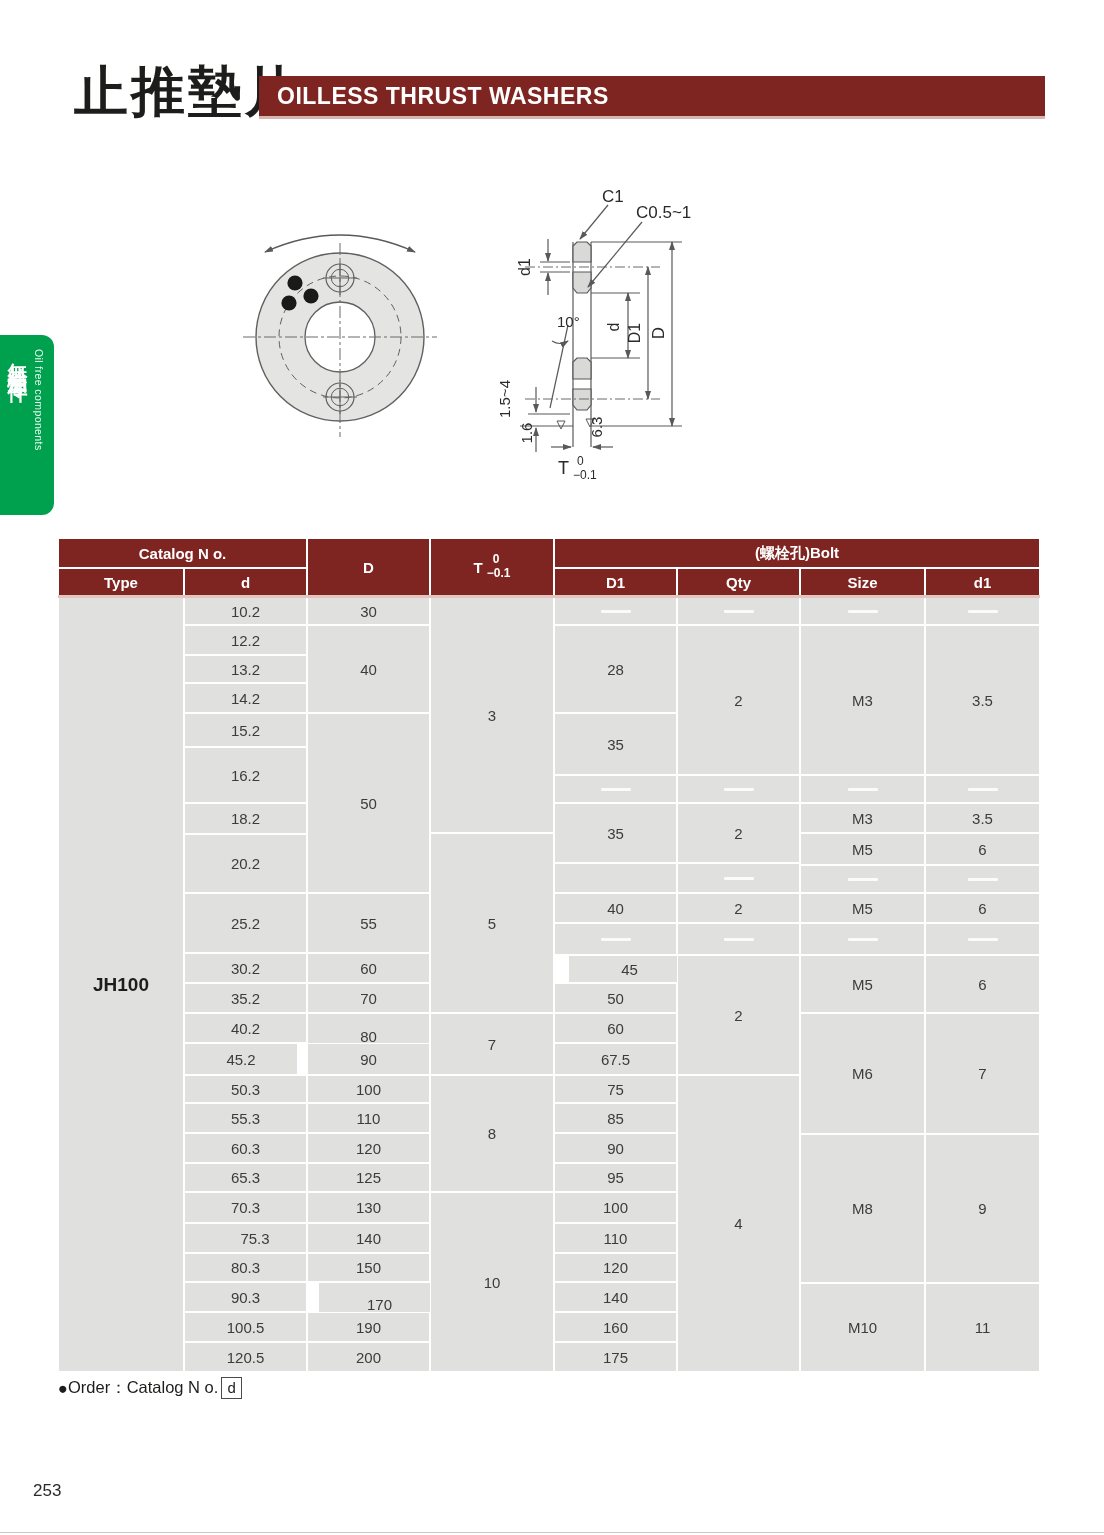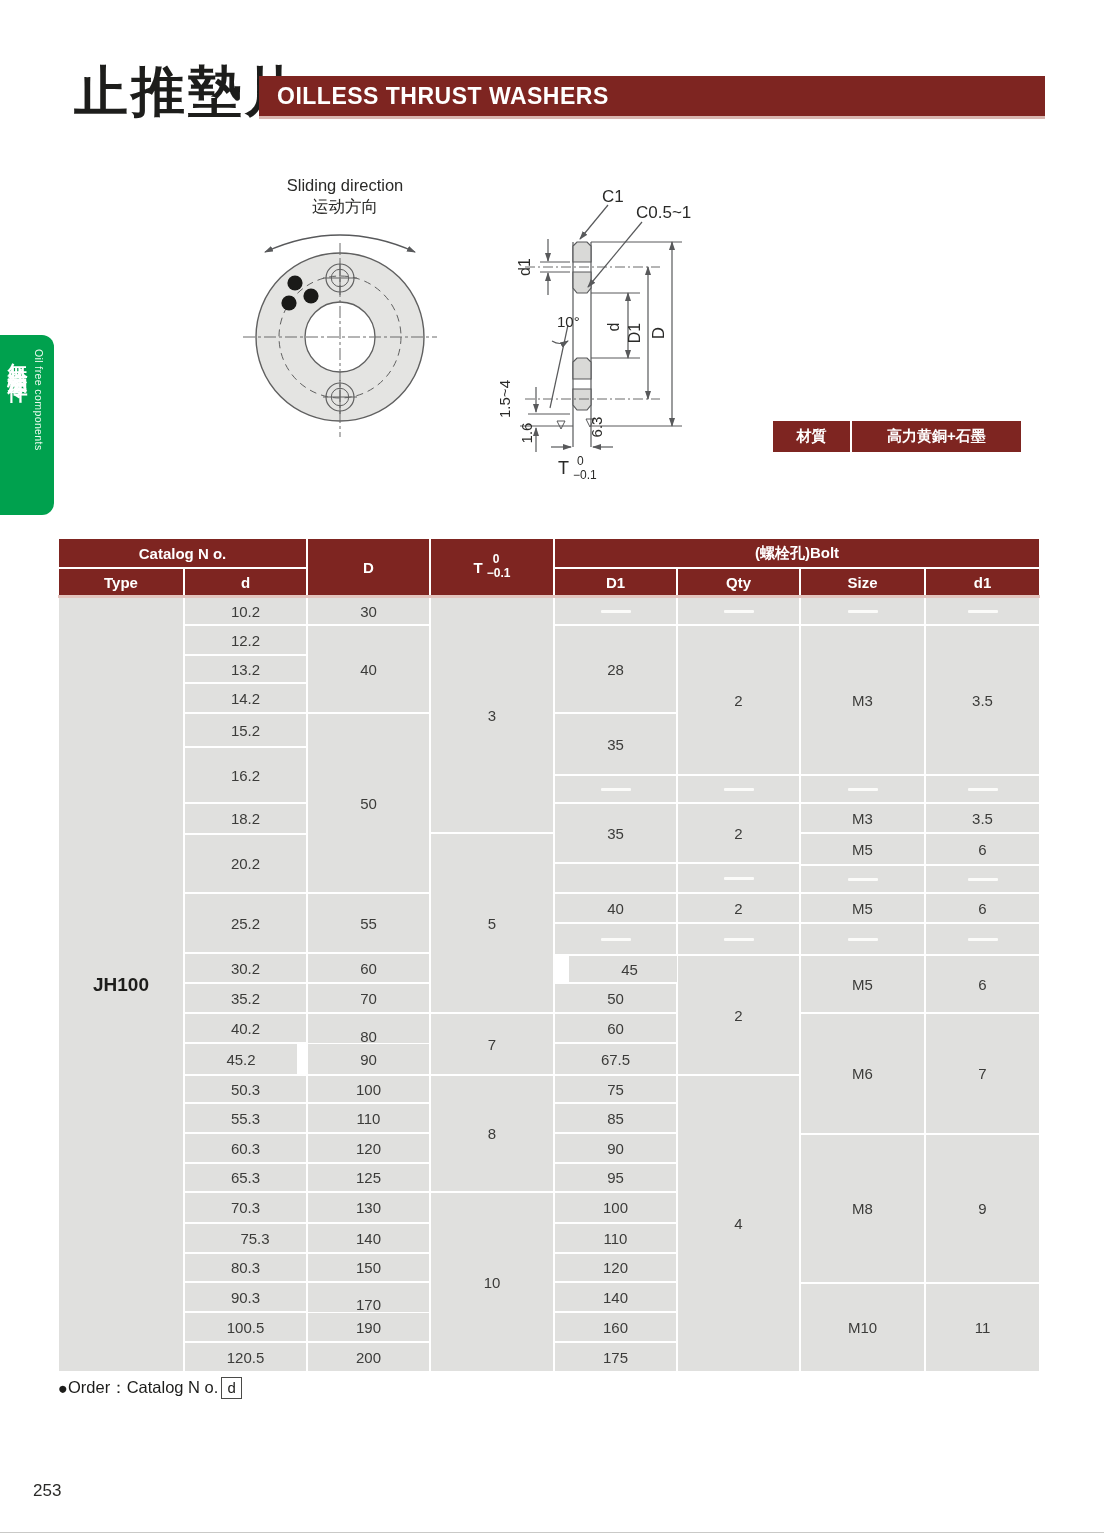--- a/index.html
+++ b/index.html
@@ -59,24 +59,20 @@
   .bottom-rule{position:absolute;left:0;bottom:2px;width:100%;height:1px;background:#c9c9c7}
 </style>
 </head>
 <body>
 
 <div class="page">
 
   <div class="title">止推墊片</div>
   <div class="banner">OILLESS THRUST WASHERS</div>
 
-  <div class="sliding">
-    <div>Sliding direction</div>
-    <div>运动方向</div>
-  </div>
 
   <svg class="svgbox" style="left:235px;top:225px" width="210" height="220" viewBox="0 0 210 220">
     <defs>
       <marker id="a1" markerWidth="12" markerHeight="10" refX="8" refY="3" orient="auto-start-reverse" markerUnits="userSpaceOnUse">
         <path d="M0,0L9,3L0,6Z" fill="#58595b"></path>
       </marker>
     </defs>
     <path d="M 30 27 Q 105 -7 180 27" fill="none" stroke="#58595b" stroke-width="1.3" marker-start="url(#a1)" marker-end="url(#a1)"></path>
     <circle cx="105" cy="112" r="84" fill="#e4e4e2" stroke="#606060" stroke-width="1.4"></circle>
     <circle cx="105" cy="112" r="61" fill="none" stroke="#606060" stroke-width="1" stroke-dasharray="7 5"></circle>
@@ -168,24 +164,20 @@
     <text x="184" y="158" font-size="17" text-anchor="middle" transform="rotate(-90,184,158)">D</text>
     <text x="30" y="224" font-size="15" text-anchor="middle" transform="rotate(-90,30,224)">1.5~4</text>
     <text x="52" y="258" font-size="15" text-anchor="middle" transform="rotate(-90,52,258)">1.6</text>
     <text x="122" y="252" font-size="15" text-anchor="middle" transform="rotate(-90,122,252)">6.3</text>
     <text x="78" y="299" font-size="18">T</text>
     <text x="97" y="290" font-size="12">0</text>
     <text x="93" y="304" font-size="12">−0.1</text>
   </svg>
 
   <div class="mat">
-    <div class="r">
-      <div class="hc c1">材質</div>
-      <div class="hc c2">高力黄銅+石墨</div>
-    </div>
   </div>
 
   <div class="side-tab">
     <div class="tab-cjk">無給油零件</div>
     <div class="tab-en">Oil free components</div>
   </div>
 
   <div class="ctable">
     <div class="hcell" style="left:0;top:0;width:249px;height:30px">Catalog N o.</div>
     <div class="hcell" style="left:0;top:30px;width:126px;height:29px">Type</div>
@@ -239,21 +231,21 @@
         <div class="cell" style="left: 249px; top: 445px; width: 123px; height: 30px;">70</div>
         <div class="cell" style="left: 249px; top: 475px; width: 123px; height: 46px;">80</div>
         <div class="cell" style="left: 249px; top: 505px; width: 123px; height: 32px;">90</div>
         <div class="cell" style="left: 249px; top: 537px; width: 123px; height: 28px;">100</div>
         <div class="cell" style="left: 249px; top: 565px; width: 123px; height: 30px;">110</div>
         <div class="cell" style="left: 249px; top: 595px; width: 123px; height: 30px;">120</div>
         <div class="cell" style="left: 249px; top: 625px; width: 123px; height: 29px;">125</div>
         <div class="cell" style="left: 249px; top: 654px; width: 123px; height: 31px;">130</div>
         <div class="cell" style="left: 249px; top: 685px; width: 123px; height: 30px;">140</div>
         <div class="cell" style="left: 249px; top: 715px; width: 123px; height: 29px;">150</div>
-        <div class="cell" style="left: 249px; top: 744px; width: 123px; height: 45px;">170</div>
+        <div class="cell" style="left: 260px; top: 744px; width: 123px; height: 45px;">170</div>
         <div class="cell" style="left: 249px; top: 774px; width: 123px; height: 30px;">190</div>
         <div class="cell" style="left: 249px; top: 804px; width: 123px; height: 30px;">200</div>
         <div class="cell" style="left: 372px; top: 59px; width: 124px; height: 236px;">3</div>
         <div class="cell" style="left: 372px; top: 295px; width: 124px; height: 180px;">5</div>
         <div class="cell" style="left: 372px; top: 475px; width: 124px; height: 62px;">7</div>
         <div class="cell" style="left: 372px; top: 537px; width: 124px; height: 117px;">8</div>
         <div class="cell" style="left: 372px; top: 654px; width: 124px; height: 180px;">10</div>
         <div class="cell" style="left: 496px; top: 59px; width: 123px; height: 28px;">
           <i class="dash"></i>
         </div>

